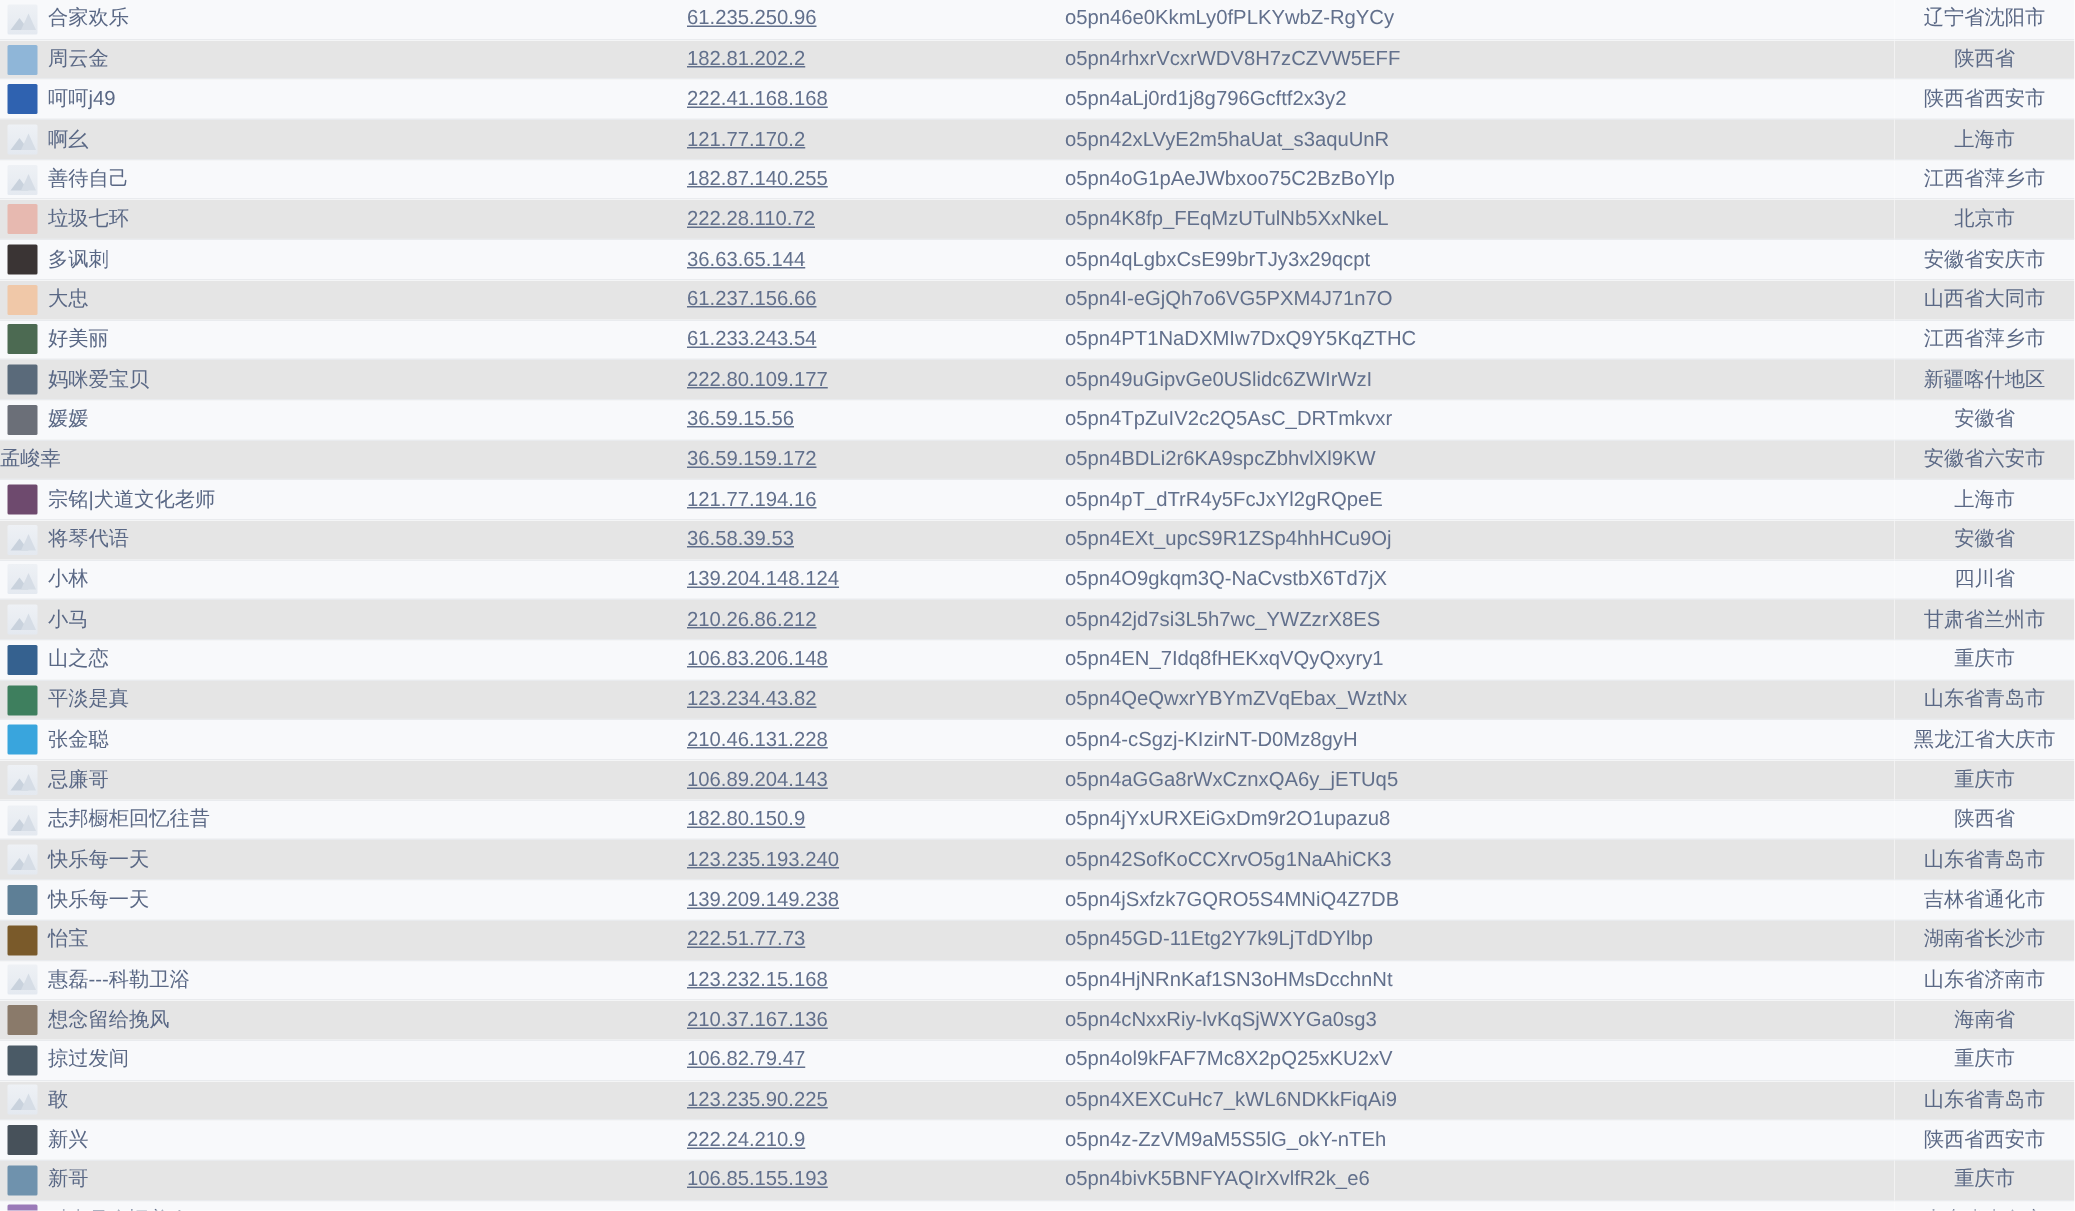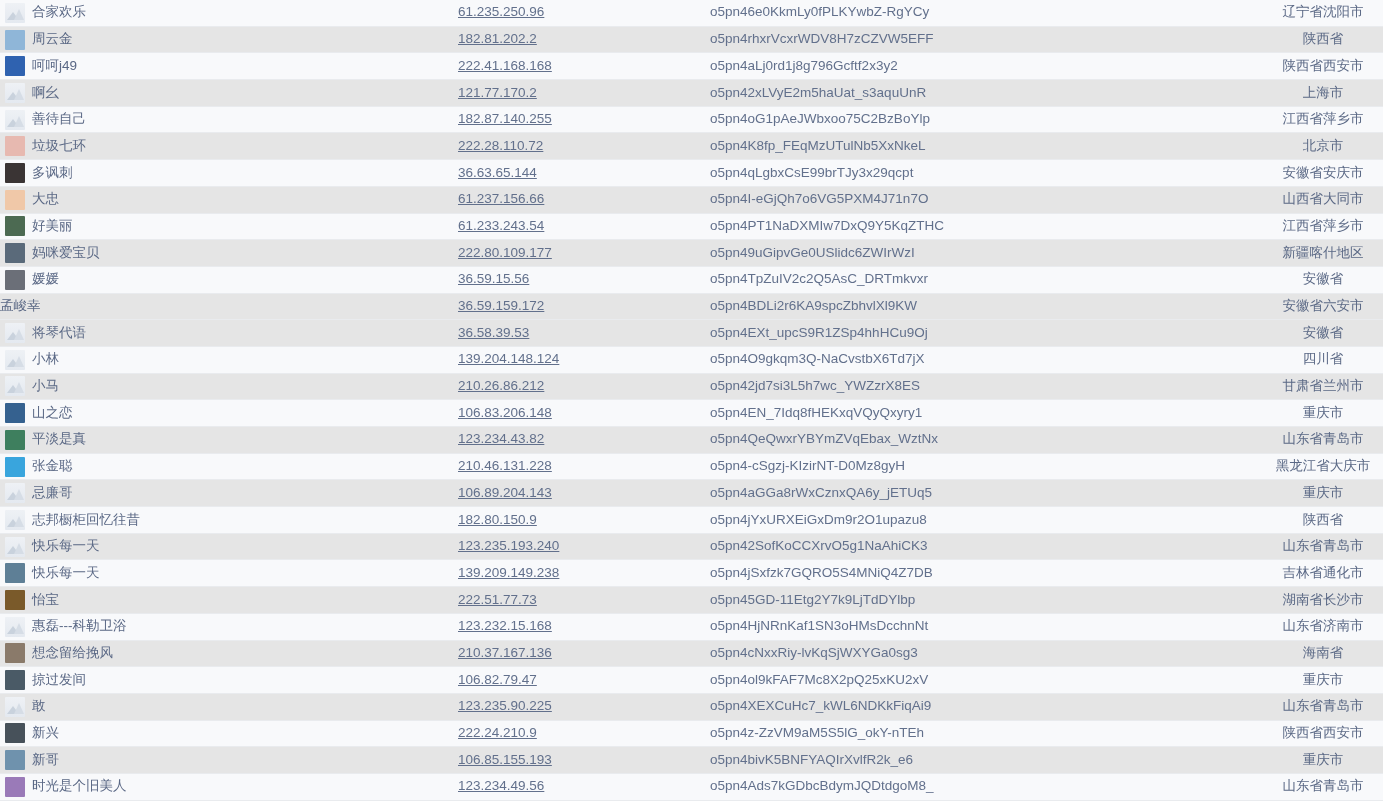--- a/index.html
+++ b/index.html
@@ -311,20 +311,37 @@
         <td class="col-ip">
           <span class="ip-text">36.59.159.172</span>
         </td>
         <td class="col-openid">
           <span class="openid-text">o5pn4BDLi2r6KA9spcZbhvlXl9KW</span>
         </td>
         <td class="col-region">
           <span class="region-text">安徽省六安市</span>
         </td>
       </tr>
+      <tr class="odd">
+        <td class="col-name">
+          <div class="name-wrap">
+            <span class="avatar" style="background: rgb(110, 74, 110);"></span>
+            <span class="name-text">宗铭|犬道文化老师</span>
+          </div>
+        </td>
+        <td class="col-ip">
+          <span class="ip-text">121.77.194.16</span>
+        </td>
+        <td class="col-openid">
+          <span class="openid-text">o5pn4pT_dTrR4y5FcJxYl2gRQpeE</span>
+        </td>
+        <td class="col-region">
+          <span class="region-text">上海市</span>
+        </td>
+      </tr>
       <tr class="even">
         <td class="col-name">
           <div class="name-wrap">
             <span class="avatar ph"></span>
             <span class="name-text">将琴代语</span>
           </div>
         </td>
         <td class="col-ip">
           <span class="ip-text">36.58.39.53</span>
         </td>

